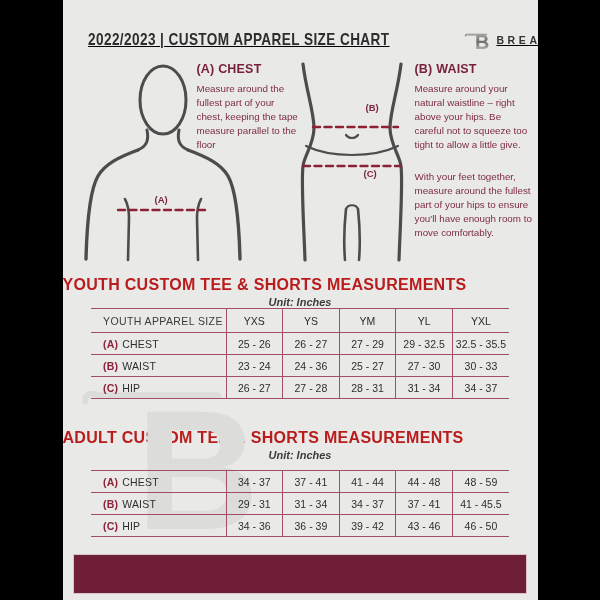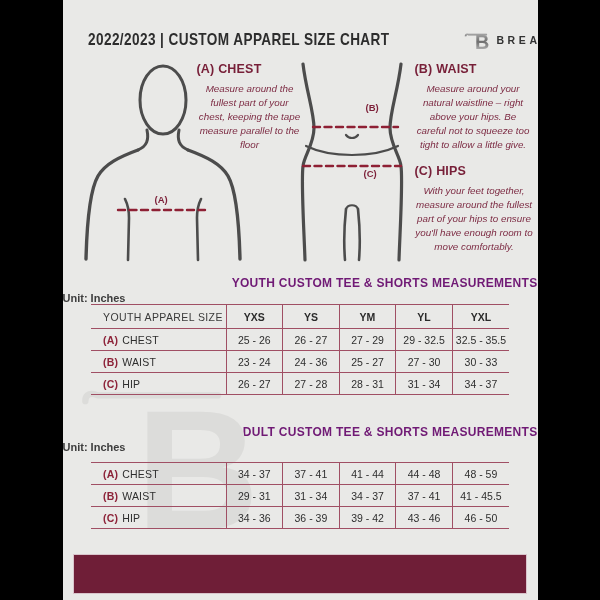--- a/index.html
+++ b/index.html
@@ -4,52 +4,52 @@
 <style>
   * { margin:0; padding:0; box-sizing:border-box; }
   html,body { width:600px; height:600px; }
   body { background:#000; font-family:"Liberation Sans", sans-serif; }
   .page {
     position:relative; width:475px; height:600px; margin:0 auto;
     background:#e9e9e7; overflow:hidden;
   }
   
   .header { display:flex; align-items:center; justify-content:space-between;
-            padding:22px 26px 0 25px; height:58px; }
+            padding:22px 26px 0 25px; height:58px;text-decoration:underline; }
   .title { font-size:17px; font-weight:bold; color:#2d2d2d; letter-spacing:.5px;
            white-space:nowrap; display:inline-block; transform:scaleX(.8);
            transform-origin:left center; }
   .brand { display:flex; align-items:center; gap:5px; }
   .brand-name { font-size:10.5px; font-weight:bold; color:#333; letter-spacing:3.6px; }
   
   .diagrams { position:relative; height:208px; }
   .diagrams svg { position:absolute; }
   .fig-left { left:18px; top:2px; }
   .fig-mid  { left:228px; top:2px; }
   .marker { position:absolute; font-size:9.5px; font-weight:bold; color:#7c1f38; }
   .guide-block { position:absolute; }
   .guide-h { font-size:12.5px; font-weight:bold; color:#771f38; letter-spacing:.2px; }
-  .guide-p { font-size:9.8px; font-style:italic; color:#7d2c44; line-height:1.42; margin-top:6px;text-align:center; }
-  
-  .section-title { text-align:right; font-size:12px; font-weight:bold; color:#701a75;
+  .guide-p { font-size:9.8px; color:#7d2c44; line-height:1.42; margin-top:6px; }
+  
+  .section-title { text-align:left; font-size:16px; font-weight:bold; color:#b91c1c;
                    letter-spacing:.3px; margin-top:10px; }
-  .unit { font-size:11px; font-weight:600;
+  .unit { text-align:center; font-size:11px; font-style:italic; font-weight:600;
           color:#3c3c3c; margin-top:2px; }
   table { width:418px; margin:0 auto 0; border-collapse:collapse; table-layout:fixed;
           position:relative; z-index:2; }
   col.c-label { width:135px; }
   th, td { border-top:1.4px solid #a04f64; border-bottom:1.4px solid #a04f64;
            height:22px; font-size:10.5px; color:#2e2e2e; text-align:center;
            padding:0; background:transparent; }
   th { height:24px; }
   th:not(:first-child), td:not(:first-child) { border-left:1.4px solid #a04f64; }
   .cell-label { text-align:left; padding-left:12px; letter-spacing:.4px;
                 font-weight:normal; color:#3a3a3a; }
   td.cell-label { letter-spacing:.2px; color:#2e2e2e; }
-  .size-head { font-weight:bold; color:#2b2b2b; }
+  .size-head { font-weight:normal; color:#2b2b2b; }
   .row-key { color:#8d2339; font-weight:bold; margin-right:4px; }
   
   .footer-bar { position:absolute; left:10px; bottom:6px; width:454px; height:40px;
                 background:#6f1e37; border:1px solid #d9c4cb; z-index:3; }
   .watermark { position:absolute; left:16px; top:338px; z-index:0; pointer-events:none; }
 </style>
 </head>
 <body>
 
 <div class="page">
@@ -104,21 +104,20 @@
       <div class="guide-h">(A) CHEST</div>
       <div class="guide-p">Measure around the fullest part of your chest, keeping the tape measure parallel to the floor</div>
     </div>
 
     <div class="guide-block" style="left:352px; top:4px; width:117px;">
       <div class="guide-h">(B) WAIST</div>
       <div class="guide-p">Measure around your natural waistline – right above your hips. Be careful not to squeeze too tight to allow a little give.</div>
     </div>
 
     <div class="guide-block" style="left:352px; top:106px; width:119px;">
-      <div class="guide-h">(C) HIPS</div>
       <div class="guide-p">With your feet together, measure around the fullest part of your hips to ensure you'll have enough room to move comfortably.</div>
     </div>
   </div>
 
   <div class="section-title">YOUTH CUSTOM TEE &amp; SHORTS MEASUREMENTS</div>
   <div class="unit">Unit: Inches</div>
   <table>
     <colgroup>
         <col class="c-label">
         <col>

